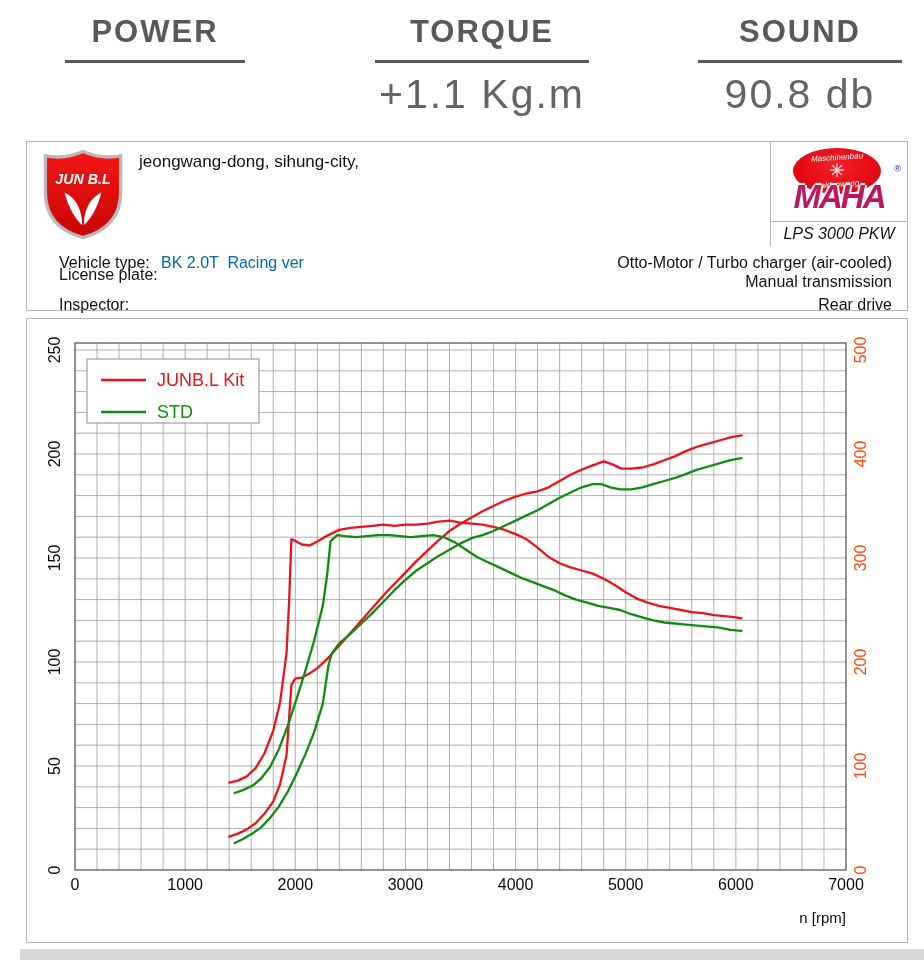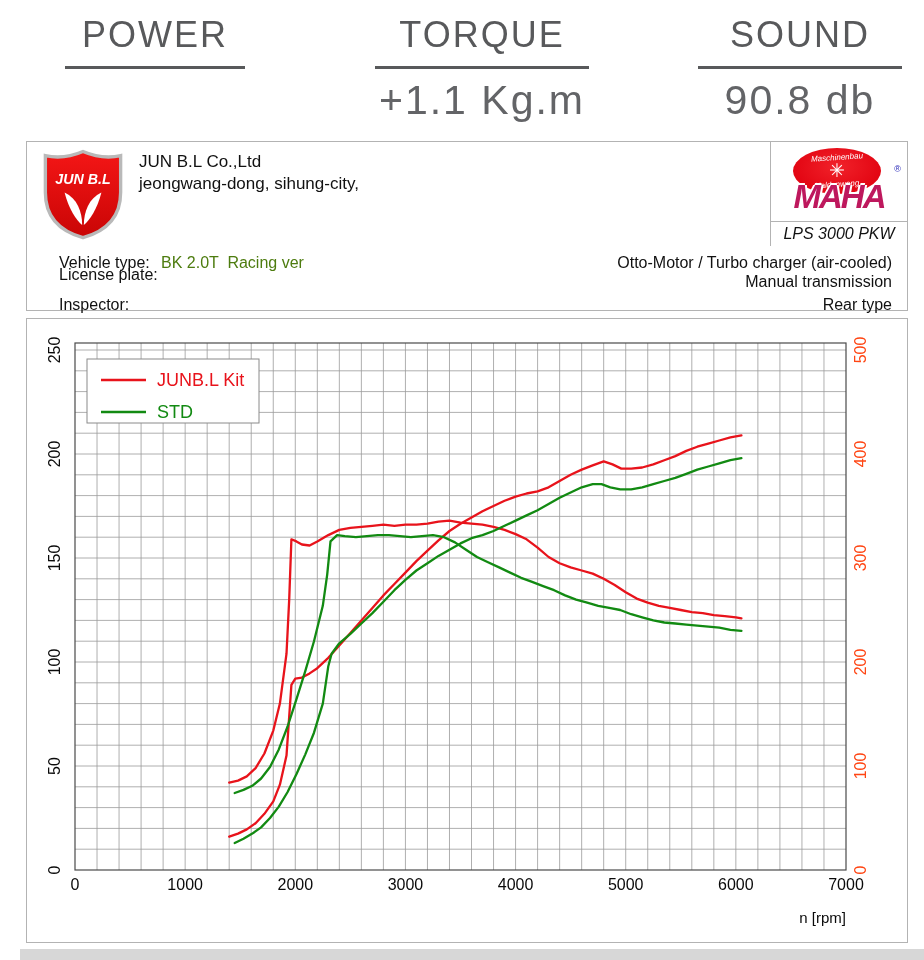--- a/index.html
+++ b/index.html
@@ -1,20 +1,20 @@
 <!DOCTYPE html>
 <html><head>
 <meta charset="utf-8">
 <style>
   html,body{margin:0;padding:0;background:#fff;}
   #page{position:relative;width:924px;height:960px;background:#fff;
         font-family:"Liberation Sans",sans-serif;overflow:hidden;}
   
   .metric{position:absolute;top:14px;width:270px;text-align:center;color:#58595b;}
-  .metric .m-label{font-size:36px;font-weight:normal;letter-spacing:2px;text-align:center;}
+  .metric .m-label{font-size:31px;font-weight:bold;letter-spacing:2px;text-align:center;}
   .metric .m-rule{height:3px;background:#58595b;margin:10px auto 8px auto;}
   .metric .m-value{font-size:41px;font-weight:400;color:#636467;letter-spacing:2px;}
   #metric-0{left:20px;}  #metric-0 .m-rule{width:180px;}
   #metric-1{left:347px;} #metric-1 .m-rule{width:214px;}
   #metric-2{left:665px;} #metric-2 .m-rule{width:204px;}
   
   .frame-box{position:absolute;left:26px;width:882px;border:1px solid #b3b3b3;background:#fff;box-sizing:border-box;}
   #company-box{top:141px;height:106px;}
   #vehicle-box{top:246px;height:65px;border-top:none;padding-left:15px;}
   #chart-panel{top:318px;height:625px;}
@@ -29,21 +29,21 @@
   #maha-oval .arc-bottom{position:absolute;left:0;bottom:5px;width:100%;text-align:center;color:#fff;font-size:8px;font-style:italic;transform:rotate(-4deg);}
   #maha-gear{position:absolute;left:0;top:12px;width:100%;text-align:center;color:#fff;font-size:19px;line-height:22px;}
   #maha-reg{position:absolute;right:6px;top:18px;color:#1d1db4;font-size:9px;}
   #maha-word{position:absolute;left:0;top:34px;width:100%;text-align:center;color:#be185d;
              font-size:33px;font-weight:900;font-style:italic;letter-spacing:-2px;line-height:34px;
              text-shadow:2px 0 0 #fff,-2px 0 0 #fff,0 2px 0 #fff,0 -2px 0 #fff;}
   #maha-model{position:absolute;left:0;bottom:0;width:100%;height:24px;border-top:1px solid #b3b3b3;
               text-align:center;font-size:16px;font-style:italic;color:#111;line-height:24px;margin-top:24px;}
   
   .veh-label{position:absolute;left:32px;font-size:16px;color:#111;line-height:21px;}
-  .veh-value{position:absolute;left:134px;font-size:16px;color:#4d7c0f;line-height:21px;white-space:pre;}
+  .veh-value{position:absolute;left:134px;font-size:16px;color:#0369a1;line-height:21px;white-space:pre;}
   .veh-spec{position:absolute;right:15px;font-size:16px;color:#111;line-height:21px;text-align:right;}
   
   #h-scrollbar{position:absolute;left:20px;top:949px;width:904px;height:11px;background:#d7d7d7;}
 </style>
 </head>
 <body>
 
 <div id="page">
 
   <div class="metric" id="metric-0">
@@ -68,21 +68,20 @@
           <stop offset="0" stop-color="#f41616"></stop>
             <stop offset="1" stop-color="#c90505"></stop>
         </linearGradient>
       </defs>
       <path d="M50 3 C64 9 81 11 95 8 L95 52 C95 83 75 99 50 106 C25 99 5 83 5 52 L5 8 C19 11 36 9 50 3 Z" fill="url(#shieldRed)" stroke="#b9b9b9" stroke-width="4"></path>
       <text x="50" y="42" text-anchor="middle" font-size="17" font-weight="bold" font-style="italic" fill="#ffffff" font-family="Liberation Sans, sans-serif">JUN B.L</text>
       <path d="M28 52 C33 72 42 85 49 91 C49 75 43 59 28 52 Z" fill="#ffffff"></path>
       <path d="M72 52 C67 72 58 85 51 91 C51 75 57 59 72 52 Z" fill="#ffffff"></path>
     </svg>
     <div id="company-text">
-      <div>JUN B.L Co.,Ltd</div>
       <div>jeongwang-dong, sihung-city,</div>
     </div>
     <div id="maha-cell">
       <div id="maha-logo">
         <div id="maha-oval">
           <div class="arc-top">Maschinenbau</div>
           <div id="maha-gear">✳</div>
           <div class="arc-bottom">Haldenwang</div>
         </div>
         <div id="maha-reg">®</div>
@@ -94,21 +93,21 @@
 
   <div class="frame-box" id="vehicle-box">
     <div class="veh-label" style="top:6px">Vehicle type:</div>
     <div class="veh-value" style="top:6px">BK 2.0T  Racing ver</div>
     <div class="veh-label" style="top:18px">License plate:</div>
     <div class="veh-value" style="top:27px"></div>
     <div class="veh-label" style="top:48px">Inspector:</div>
     <div class="veh-value" style="top:48px"></div>
     <div class="veh-spec" style="top:6px">Otto-Motor / Turbo charger (air-cooled)</div>
     <div class="veh-spec" style="top:25px">Manual transmission</div>
-    <div class="veh-spec" style="top:48px">Rear type</div>
+    <div class="veh-spec" style="top:48px">Rear drive</div>
   </div>
 
   <div class="frame-box" id="chart-panel">
     <svg id="dyno-svg" width="880" height="623" viewBox="0 0 880 623">
         <line x1="70.02857142857142" y1="24" x2="70.02857142857142" y2="551" stroke="#9b9b9b" stroke-width="0.8"></line>
         <line x1="92.05714285714285" y1="24" x2="92.05714285714285" y2="551" stroke="#9b9b9b" stroke-width="0.8"></line>
         <line x1="114.08571428571429" y1="24" x2="114.08571428571429" y2="551" stroke="#9b9b9b" stroke-width="0.8"></line>
         <line x1="136.1142857142857" y1="24" x2="136.1142857142857" y2="551" stroke="#9b9b9b" stroke-width="0.8"></line>
         <line x1="158.14285714285714" y1="24" x2="158.14285714285714" y2="551" stroke="#9b9b9b" stroke-width="0.8"></line>
         <line x1="180.17142857142858" y1="24" x2="180.17142857142858" y2="551" stroke="#9b9b9b" stroke-width="0.8"></line>

